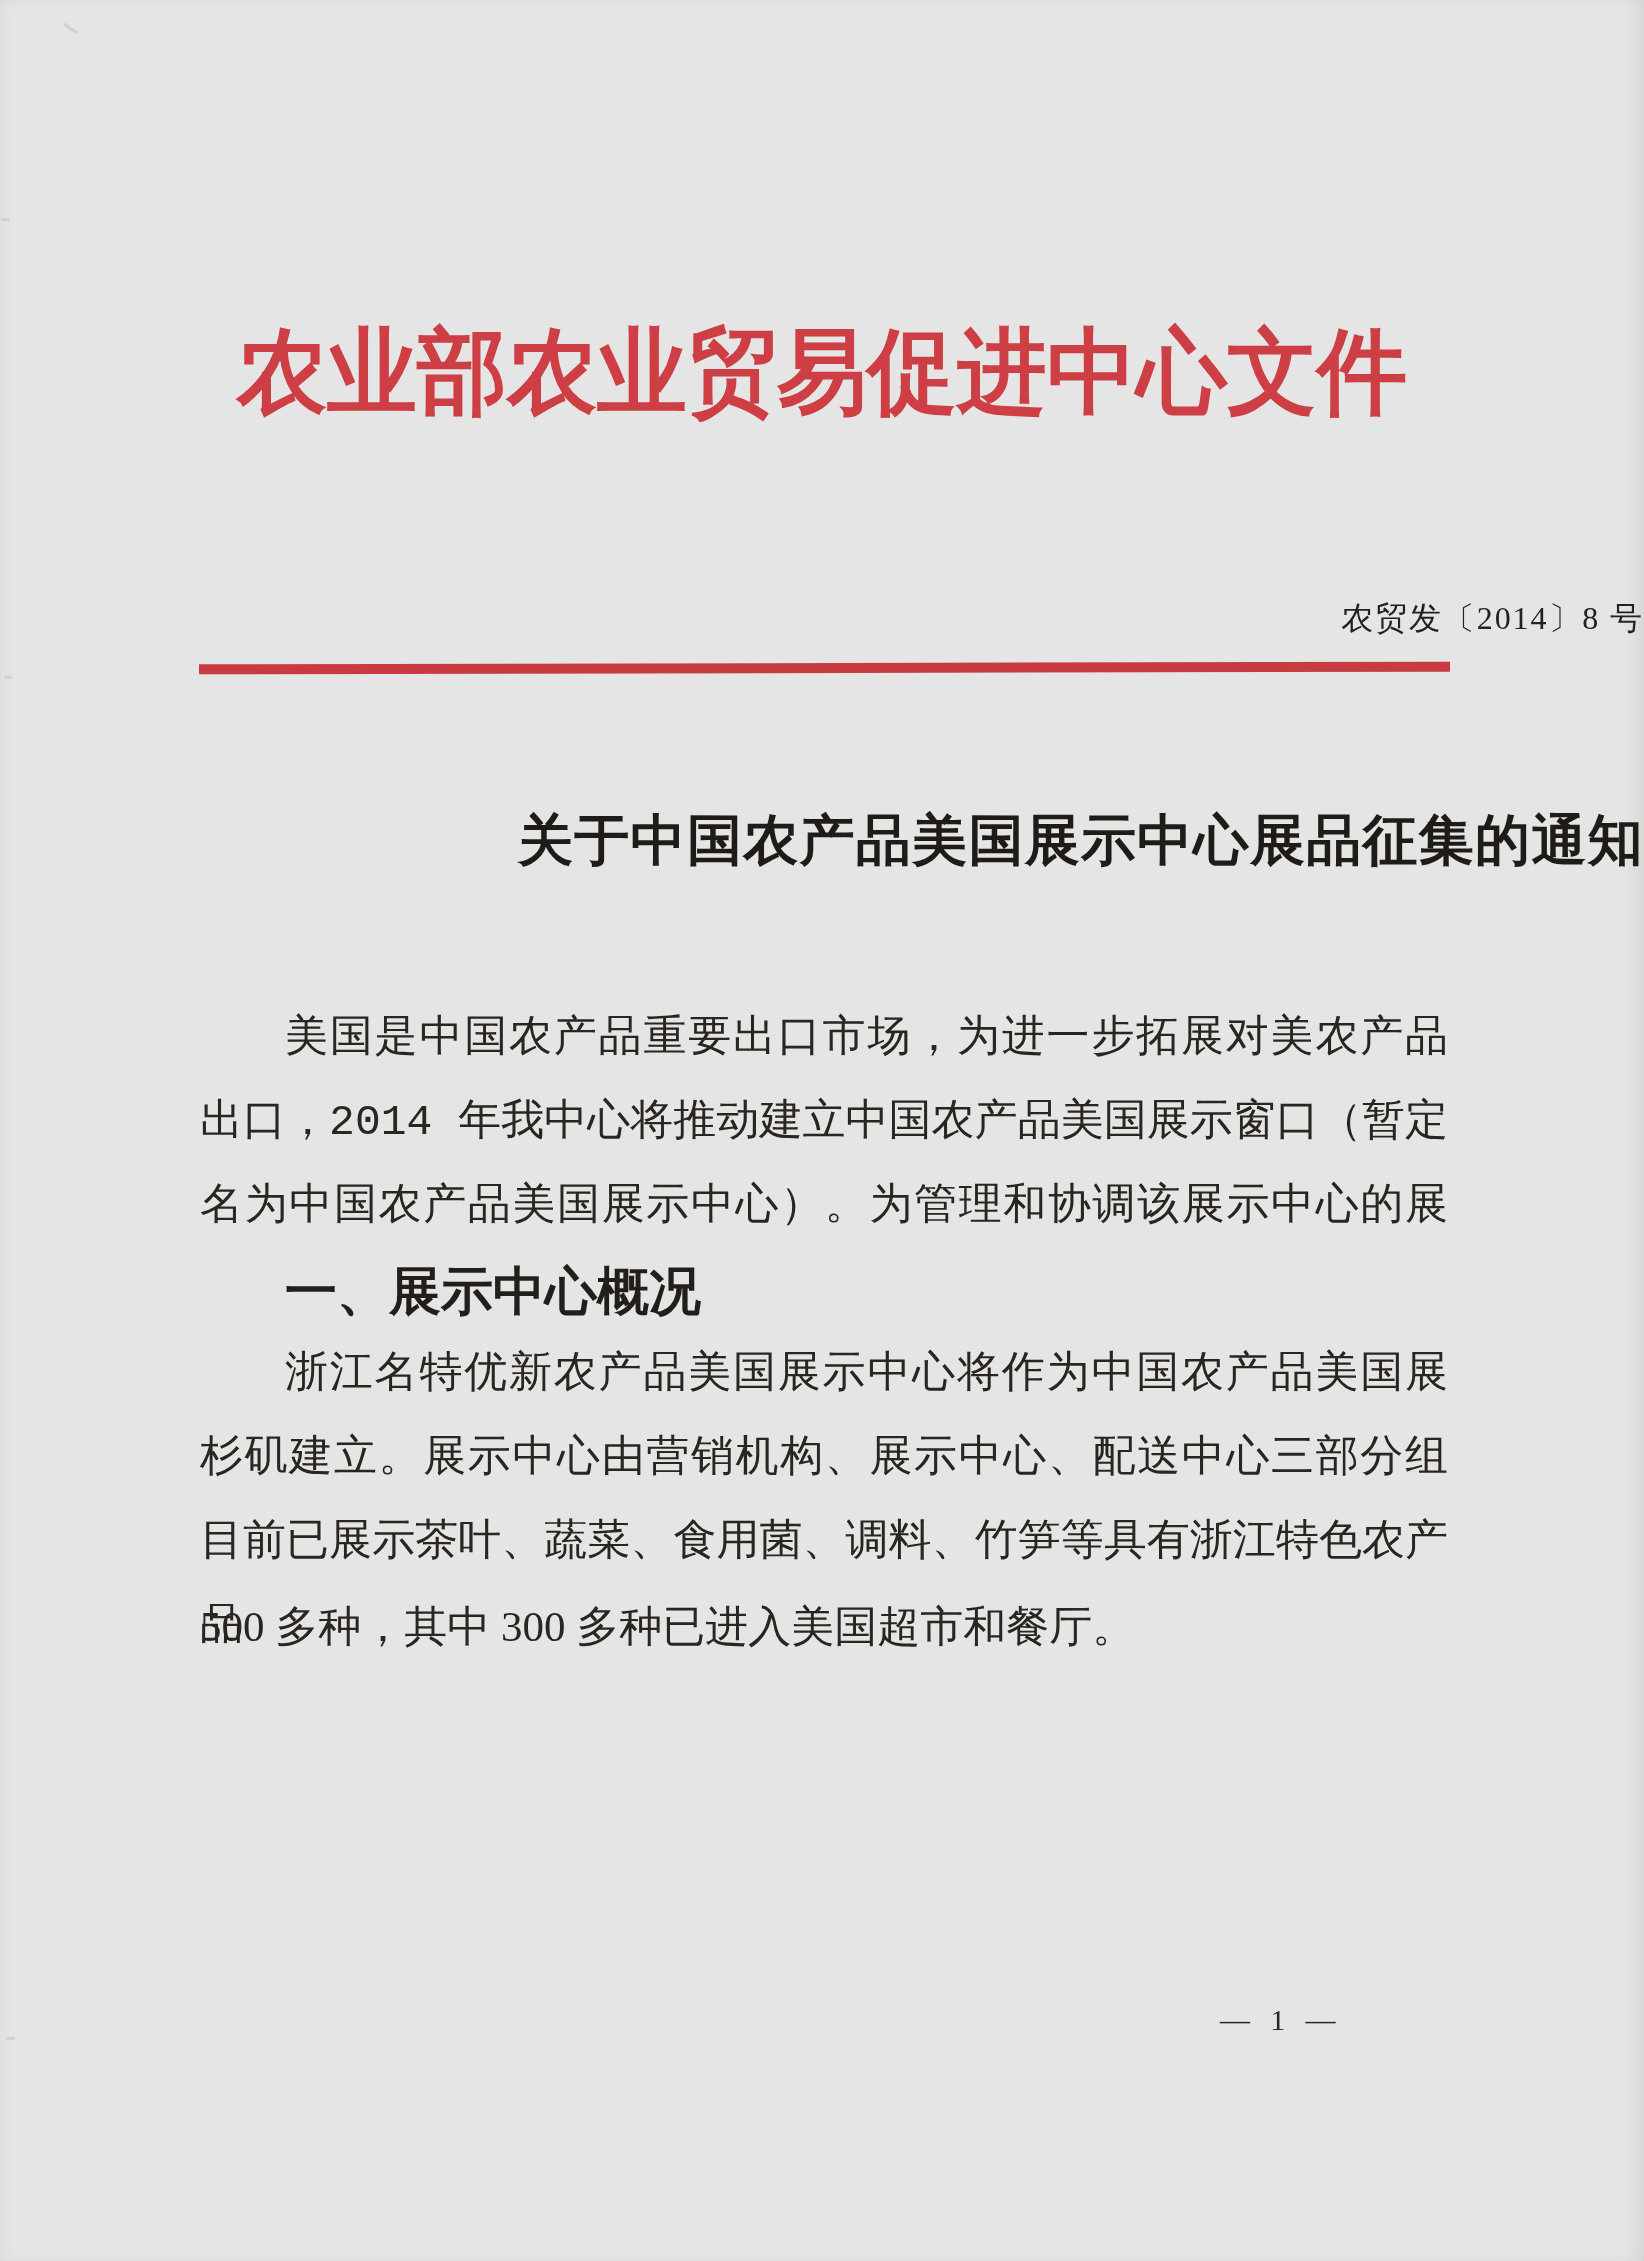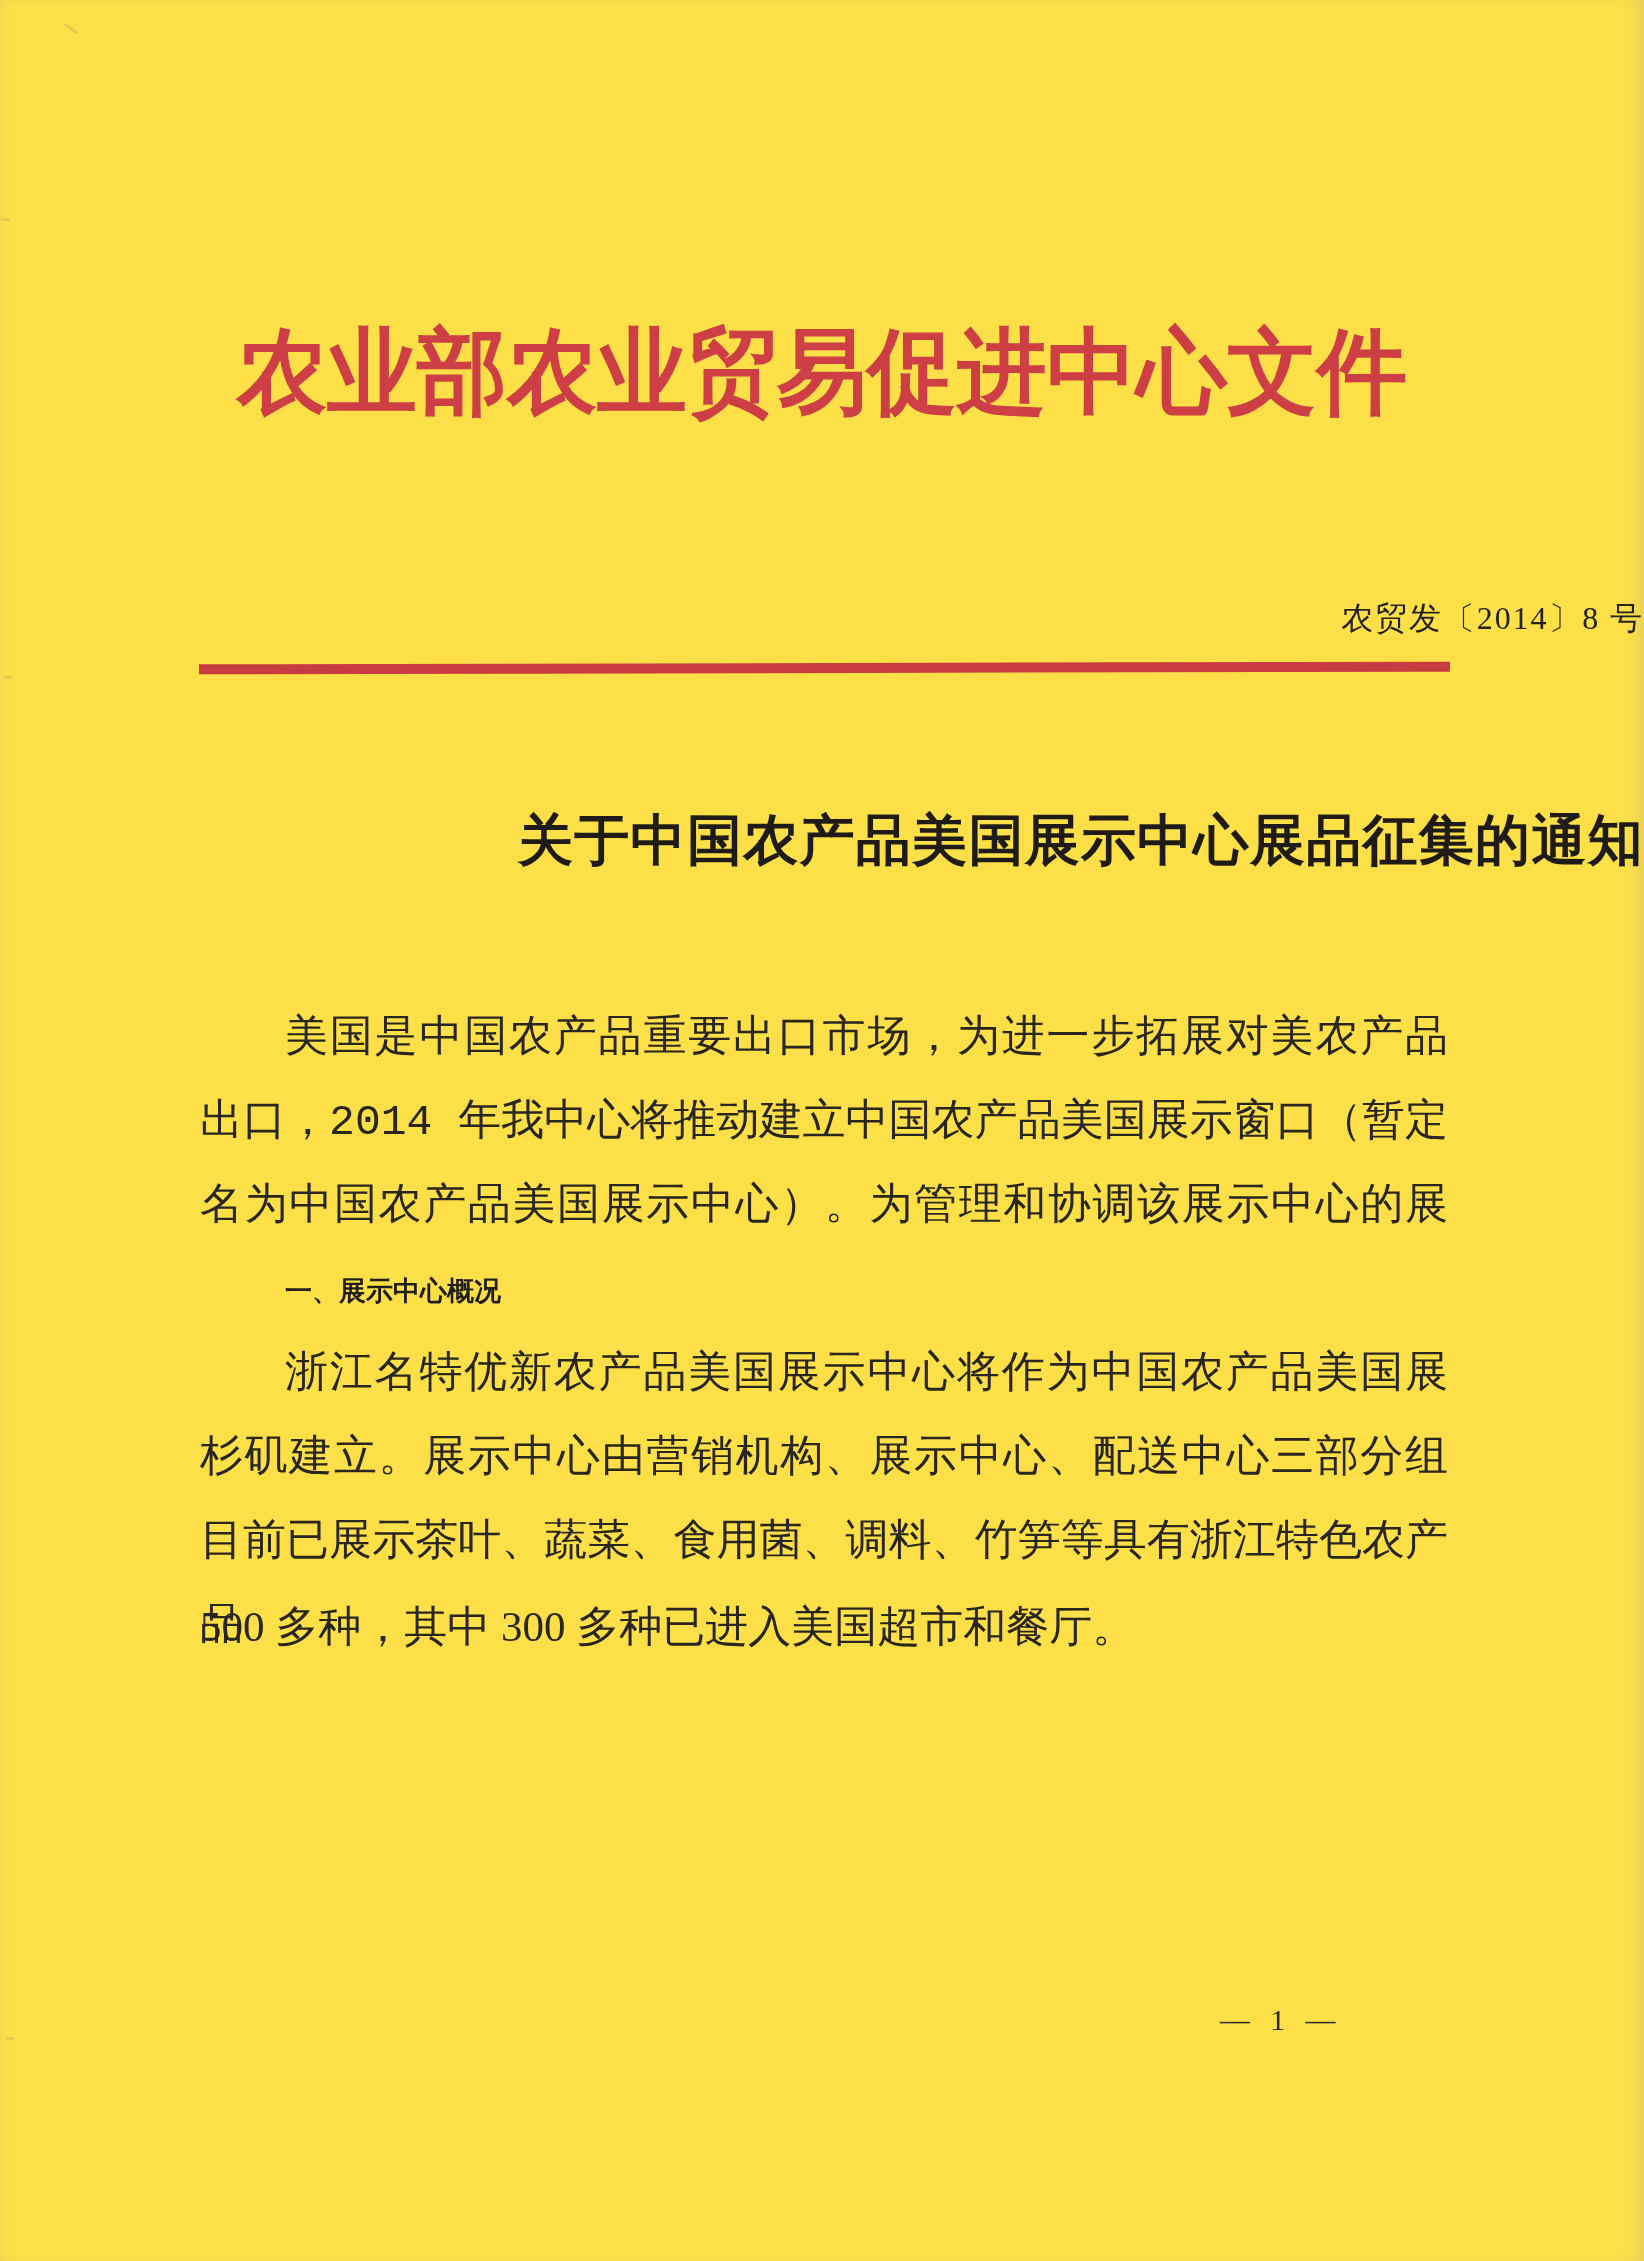--- a/index.html
+++ b/index.html
@@ -4,21 +4,21 @@
 <style>
   html, body {
     margin: 0;
     padding: 0;
     background: #ffffff;
   }
   .page {
     position: relative;
     width: 1644px;
     height: 2261px;
-    background: #fde047;
+    background: #e5e5e5;
     overflow: hidden;
     font-family: "Liberation Serif", serif;
     box-shadow: inset -14px 0 19.3px -11.6px rgba(160,160,155,0.35),
                 inset 6.4px 0 15.5px -10.3px rgba(170,170,165,0.30);
   }
   
   .smudge {
     position: absolute;
     background: rgba(120,120,118,0.18);
     border-radius: 1.9px;
@@ -94,21 +94,21 @@
   .line.indent { text-indent: 85px; }
   .line.just {
     white-space: normal;
     text-align: justify;
     text-align-last: justify;
     font-family: Liberation Mono, monospace;
   }
   .line.heading {
     font-family: Liberation Sans, sans-serif;
     font-weight: bold;
-    font-size: 27px;
+    font-size: 52px;
     color: #221f1a;
   }
   .page-number {
     position: absolute;
     top: 2000px;
     right: 302px;
     font-size: 30px;
     line-height: 39px;
     color: #2a2722;
     letter-spacing: 6.4px;

